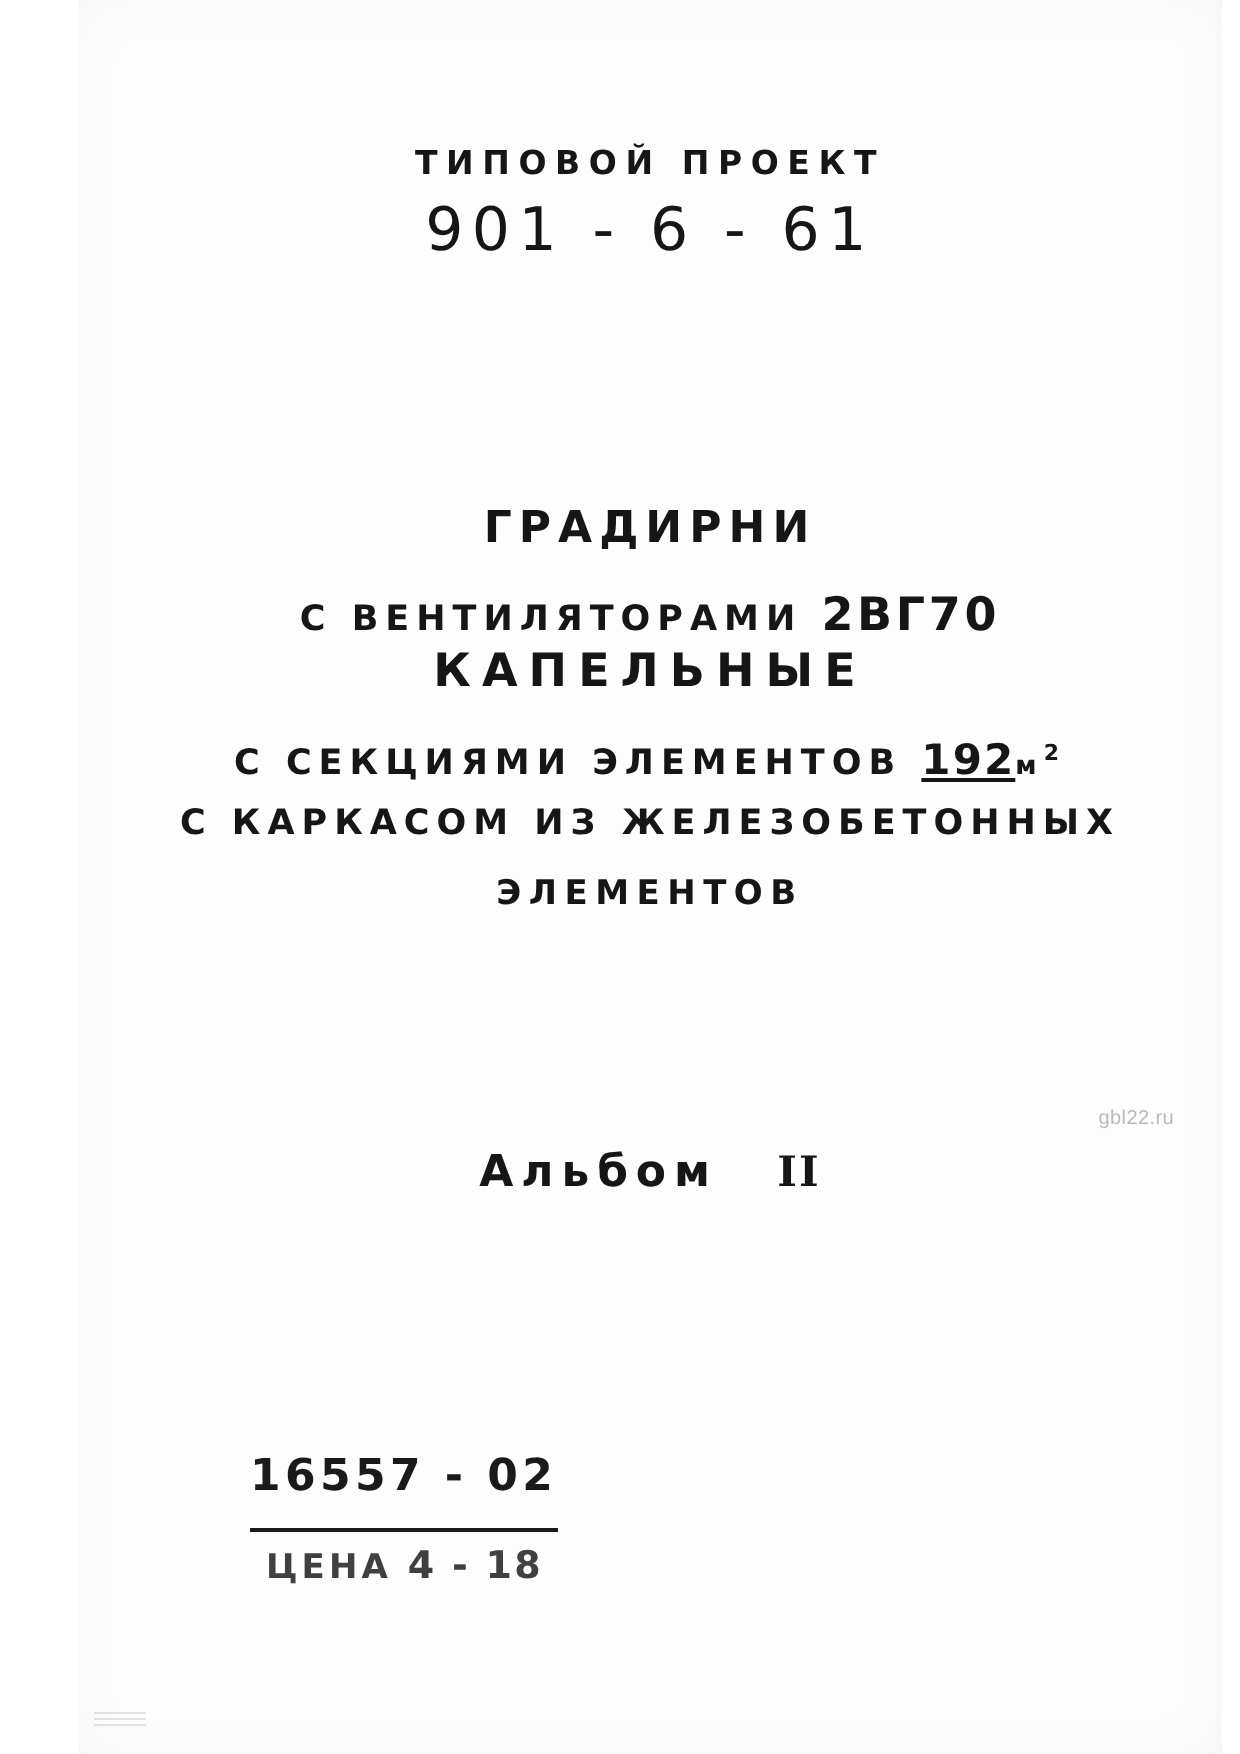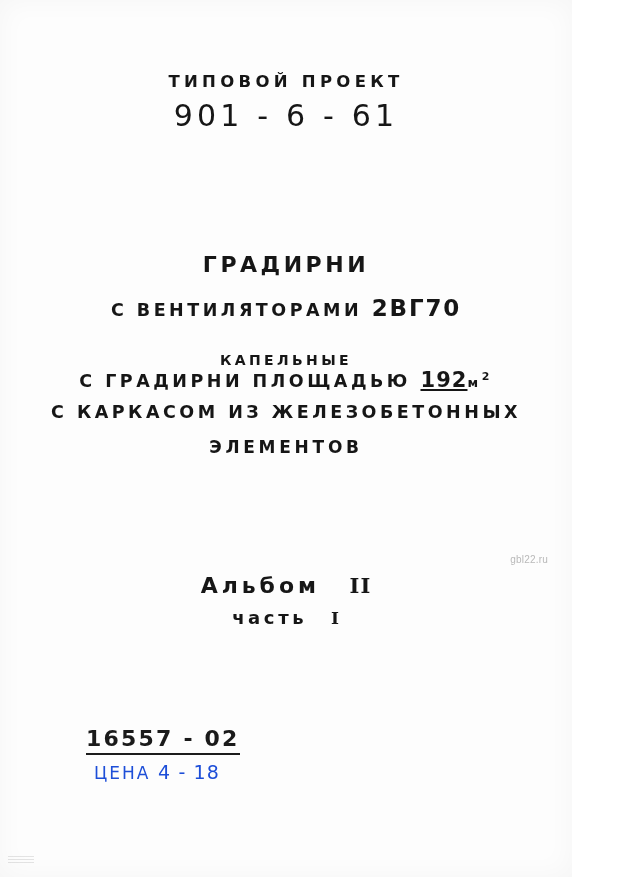--- a/index.html
+++ b/index.html
@@ -9,20 +9,21 @@
   }
   body {
     font-family: "DejaVu Sans", sans-serif;
   }
   .page {
     position: relative;
     width: 572px;
     height: 877px;
     background: #fdfdfd;
     overflow: hidden;
+    margin-left: 39px;
   }
   
   .page::after {
     content: "";
     position: absolute;
     inset: 0;
     pointer-events: none;
     box-shadow: inset 0 0 28px rgba(0,0,0,0.035);
   }
 
@@ -64,22 +65,22 @@
     top: 295px;
     font-size: 17.5px;
     letter-spacing: 0.2em;
     text-align: center;
   }
   .t-line2 .big {
     font-size: 23px;
     letter-spacing: 0.08em;
   }
   .t-line3 {
-    top: 352px;
-    font-size: 14px;
+    top: 323px;
+    font-size: 23px;
     letter-spacing: 0.24em;
   }
   .t-line4 {
     top: 368px;
     font-size: 17.5px;
     letter-spacing: 0.2em;
   }
   .t-line4 .big {
     font-size: 21px;
     letter-spacing: 0.05em;
@@ -145,29 +146,29 @@
     left: 86px;
     top: 726px;
     text-align: left;
   }
   .b-code {
     font-size: 22px;
     letter-spacing: 0.1em;
     font-weight: 700;
     color: #1a1a1a;
     display: inline-block;
-    padding-bottom: 2px;
+    padding-bottom: 13px;
     border-bottom: 2px solid #1c1c1c;
   }
   .b-price {
     margin-top: 6px;
     font-size: 17px;
     letter-spacing: 0.12em;
-    font-weight: 400;
-    color: #1d4ed8;
+    font-weight: 700;
+    color: #404040;
     padding-left: 8px;
   }
   .b-price .val {
     font-size: 19px;
     letter-spacing: 0.06em;
   }
 
   
   .corner-mark {
     position: absolute;
@@ -196,39 +197,35 @@
   <div class="block hand t-main">ГРАДИРНИ</div>
 
   <div class="block hand t-line2">
     <span>С  ВЕНТИЛЯТОРАМИ</span>
     <span class="big">2ВГ70</span>
   </div>
 
   <div class="block hand t-line3">КАПЕЛЬНЫЕ</div>
 
   <div class="block hand t-line4">
-    <span>С  ГРАДИРНИ  ПЛОЩАДЬЮ</span>
+    <span>С  СЕКЦИЯМИ  ЭЛЕМЕНТОВ</span>
     <span class="big">192</span><span class="unit">м</span><span class="sup">2</span>
   </div>
 
   <div class="block hand t-line5">С  КАРКАСОМ  ИЗ  ЖЕЛЕЗОБЕТОННЫХ</div>
 
   <div class="block hand t-line6">ЭЛЕМЕНТОВ</div>
 
   <div class="watermark">gbl22.ru</div>
 
   <div class="block hand t-album">
     <span>Альбом</span>
     <span class="num">II</span>
   </div>
 
-  <div class="block hand t-part">
-    <span>часть</span>
-    <span class="num">I</span>
-  </div>
 
   <div class="bottom">
     <div class="hand b-code">16557 - 02</div>
     <div class="hand b-price">
       <span>ЦЕНА</span>
       <span class="val">4 - 18</span>
     </div>
   </div>
 
   <div class="corner-mark"></div>

